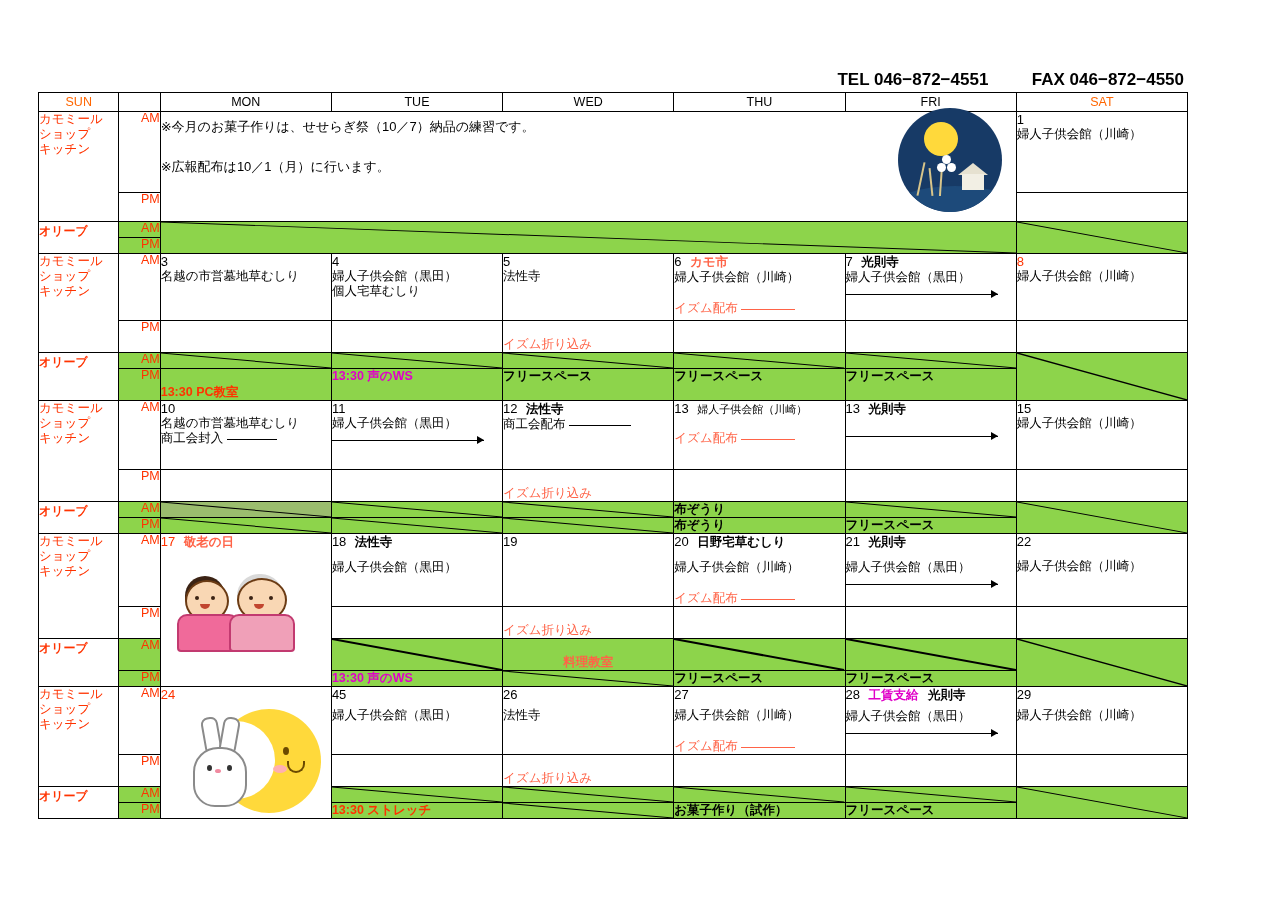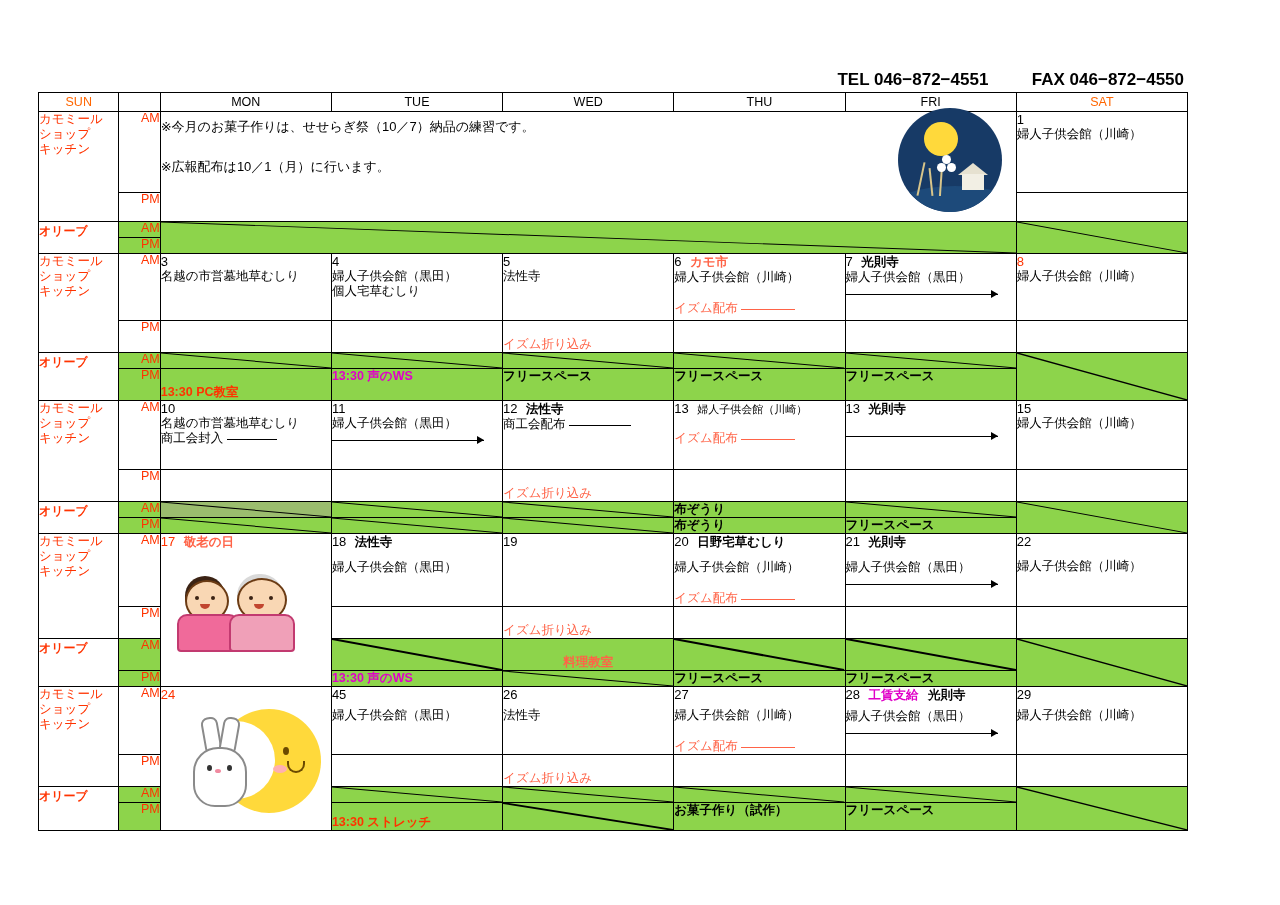--- a/index.html
+++ b/index.html
@@ -643,21 +643,21 @@
           </td>
       <td class="cell green" rowspan="2">
             <svg class="slash" viewBox="0 0 166 32" preserveAspectRatio="none">
               <line x1="0" y1="0" x2="166" y2="32" stroke="#000" stroke-width="1"></line>
             </svg>
           </td>
     </tr>
     <tr>
       <td class="ampm green" style="height:15px;">PM</td>
       <td class="cell green">
-            <span class="ev bold" style="color:#ff3300;margin-top:12px;">13:30  ストレッチ</span>
+            <span class="ev bold" style="color:#ff3300;">13:30  ストレッチ</span>
           </td>
       <td class="cell green">
             <svg class="slash" viewBox="0 0 166 15" preserveAspectRatio="none">
               <line x1="0" y1="0" x2="166" y2="15" stroke="#000" stroke-width="1"></line>
             </svg>
           </td>
       <td class="cell green">
             <span class="ev bold blk">お菓子作り（試作）</span>
           </td>
       <td class="cell green">

